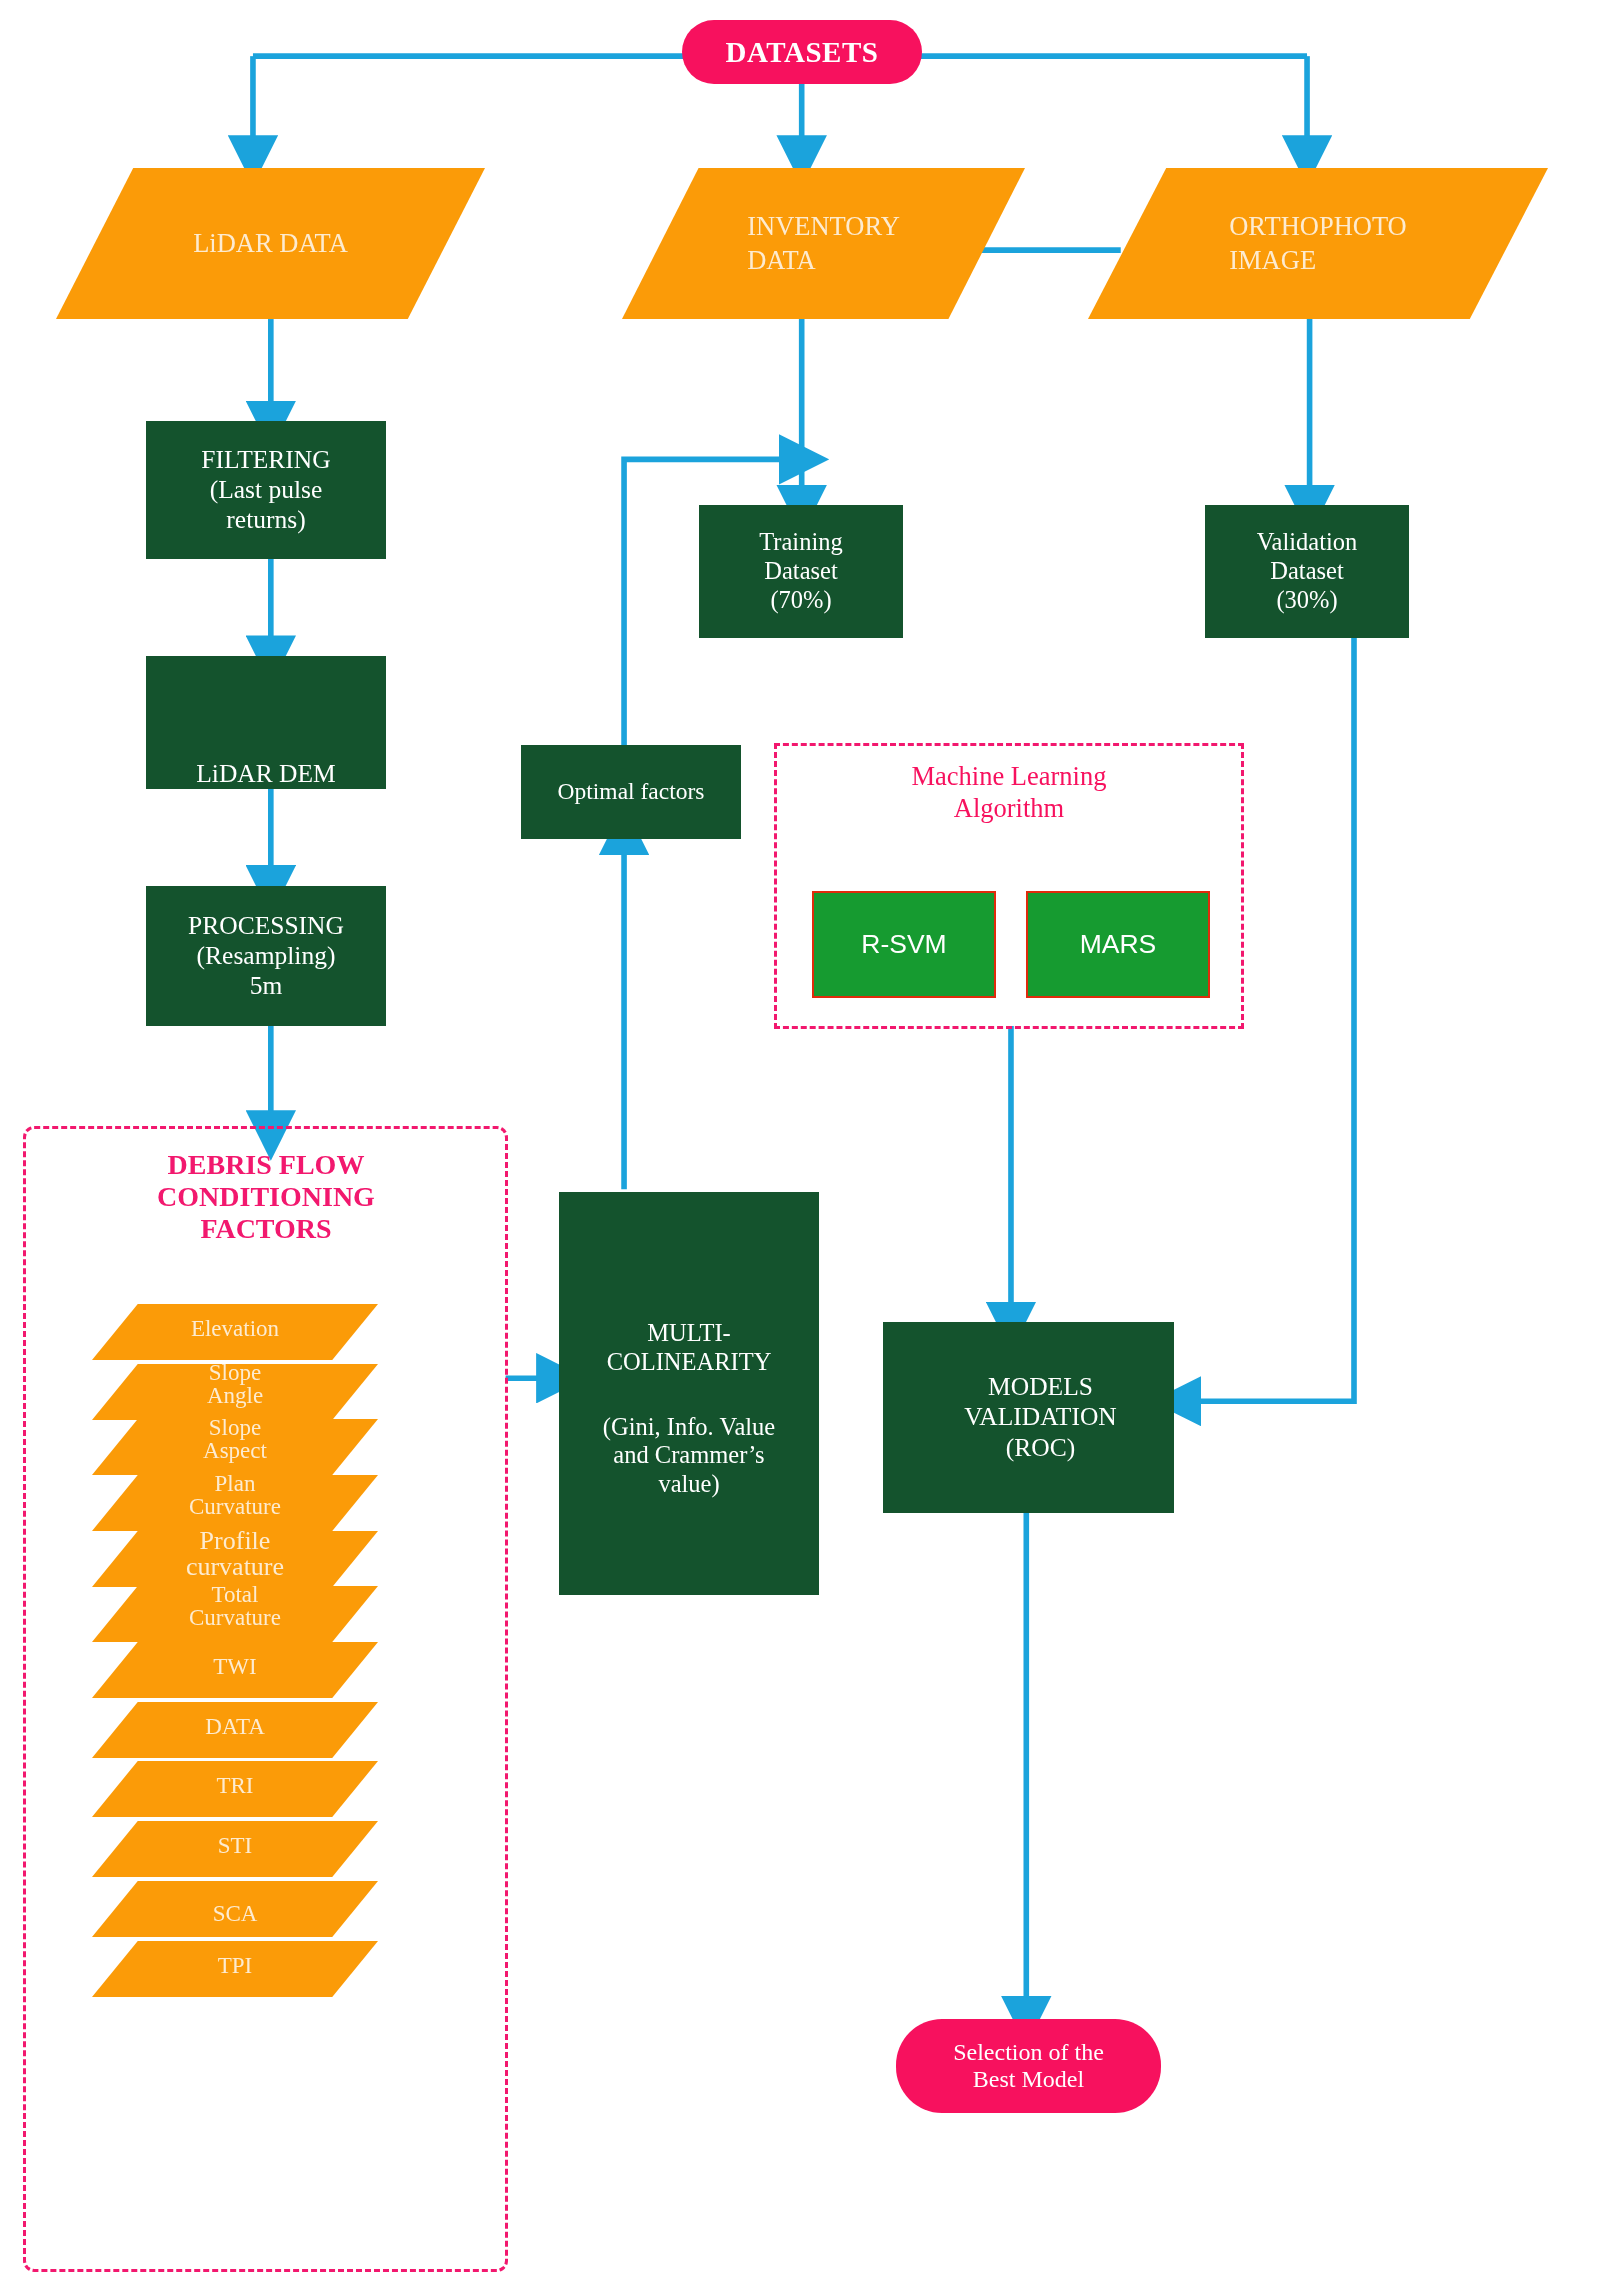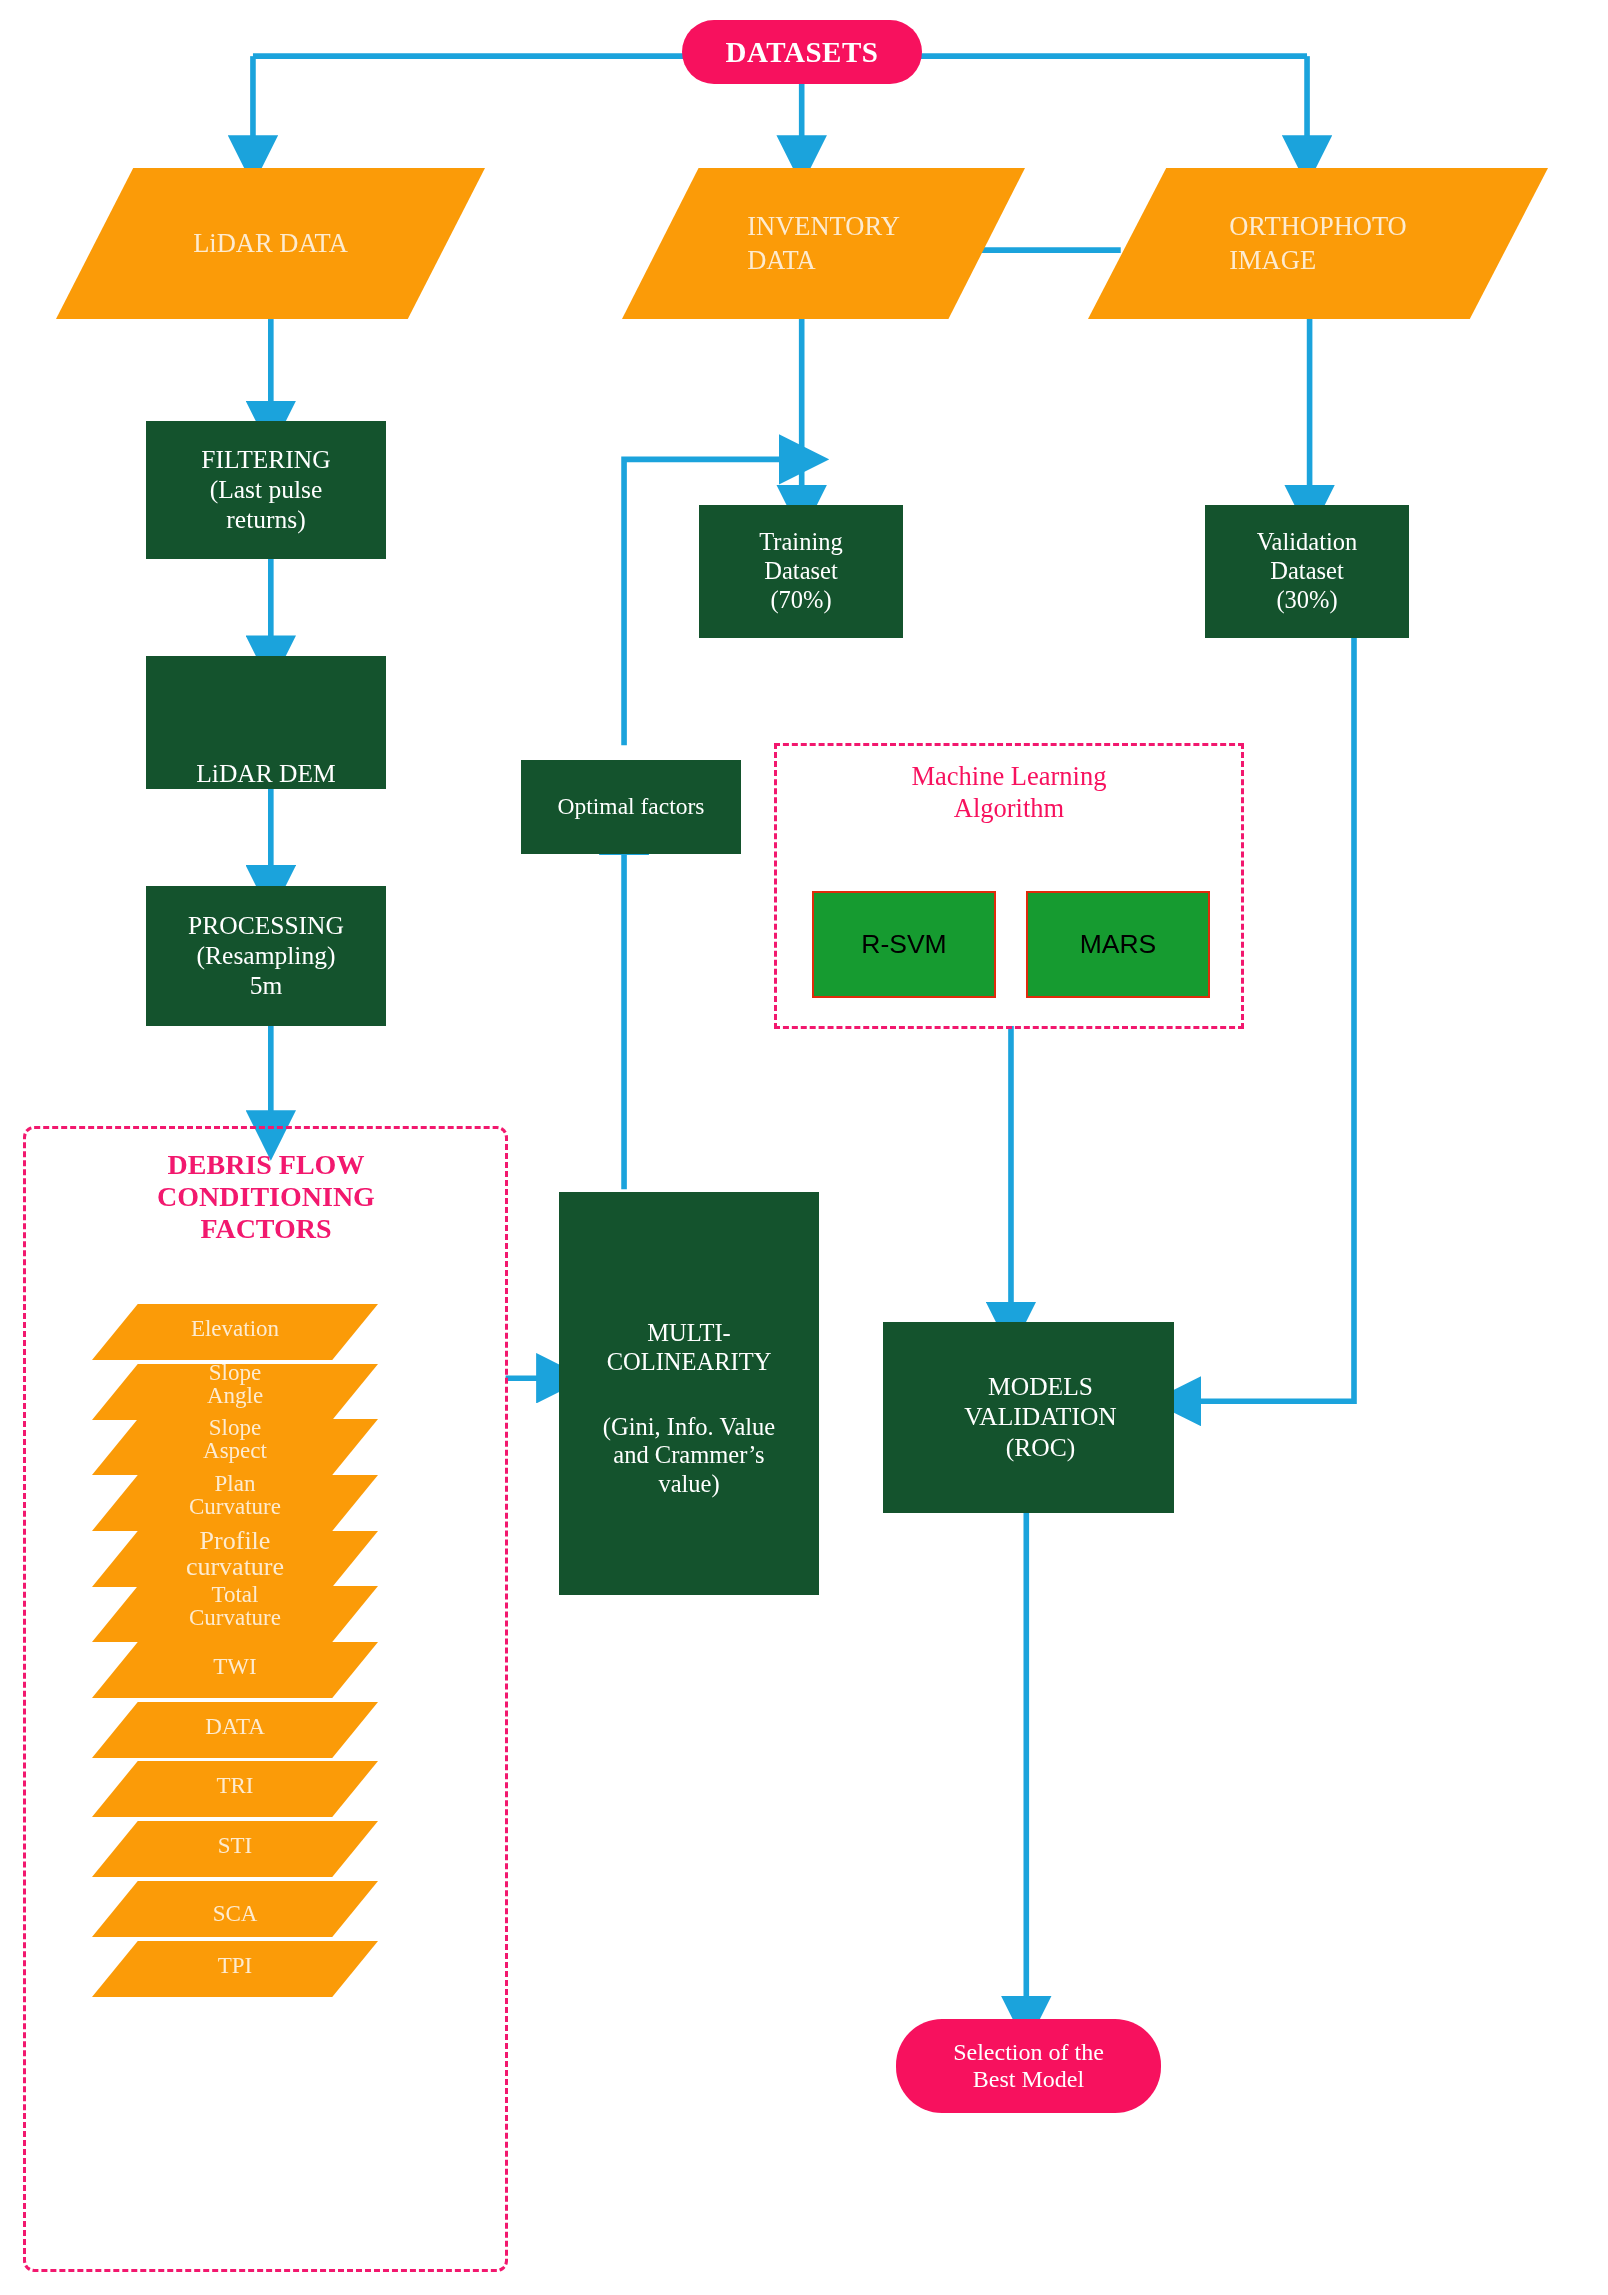--- a/index.html
+++ b/index.html
@@ -4,21 +4,21 @@
 <style>
   html,body{margin:0;padding:0;background:#ffffff;}
   body{font-family:"Liberation Serif", serif;}
   #stage{position:relative;width:1609px;height:2295px;background:#fff;overflow:hidden;}
   svg.layer{position:absolute;left:0;top:0;width:1609px;height:2295px;}
   .node{position:absolute;display:flex;align-items:center;justify-content:center;text-align:center;box-sizing:border-box;}
   .para{color:#FDEBD0;font-family:"Liberation Serif",serif;}
   .para-shape{position:absolute;background:#FB9B08;}
   .blue{background:#14532d;color:#ffffff;font-family:"Liberation Serif",serif;line-height:1.18;}
   .pink-pill{background:#F7115E;color:#ffffff;border-radius:46px;font-weight:bold;font-family:"Liberation Serif",serif;}
-  .green{background:#169B30;color:#000000;border:2.6px solid #E02B0C;font-family:"Liberation Sans",sans-serif;}
+  .green{background:#169B30;color:#ffffff;border:2.6px solid #E02B0C;font-family:"Liberation Sans",sans-serif;}
   .dashbox{position:absolute;box-sizing:border-box;}
   .dash-pink{border:3.6px dashed #F2186E;border-radius:11.2px;}
   .dash-pink-sm{border:3.1px dashed #F2186E;}
   .pinktitle{color:#F2186E;font-weight:bold;font-family:"Liberation Serif",serif;text-align:center;line-height:1.15;}
   .mltitle{color:#F7115E;font-family:"Liberation Serif",serif;text-align:center;line-height:1.2;}
   .factor-label{position:absolute;width:100%;text-align:center;color:#FDEBD0;font-family:"Liberation Serif",serif;line-height:1.02;pointer-events:none;}
 </style>
 </head>
 <body>
 
@@ -111,21 +111,21 @@
     <div>Dataset</div>
     <div>(70%)</div>
   </div>
 
   <div class="node blue" style="left:1205px;top:505px;width:204px;height:133px;flex-direction:column;font-size:24.5px;">
     <div>Validation</div>
     <div>Dataset</div>
     <div>(30%)</div>
   </div>
 
-  <div class="node blue" style="left:521px;top:745px;width:220px;height:94px;font-size:23.5px;margin-top:15px;">
+  <div class="node blue" style="left:521px;top:745px;width:220px;height:94px;font-size:23.5px;">
     <div>Optimal factors</div>
   </div>
 
   <div class="dashbox dash-pink-sm" style="left:774px;top:743px;width:470px;height:286px;">
   </div>
   <div class="mltitle" style="position:absolute;left:774px;top:761px;width:470px;font-size:26.5px;">
     <div>Machine Learning</div>
     <div>Algorithm</div>
   </div>
   <div class="node green" style="left:812px;top:891px;width:184px;height:107px;font-size:26.5px;">

